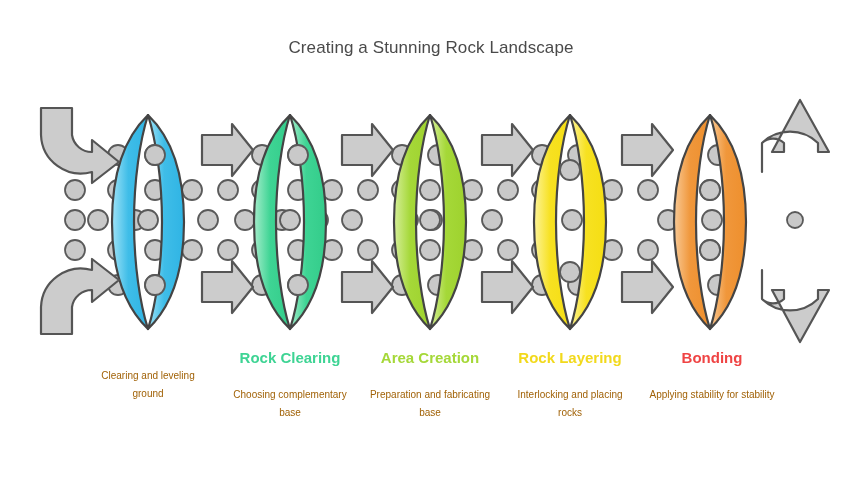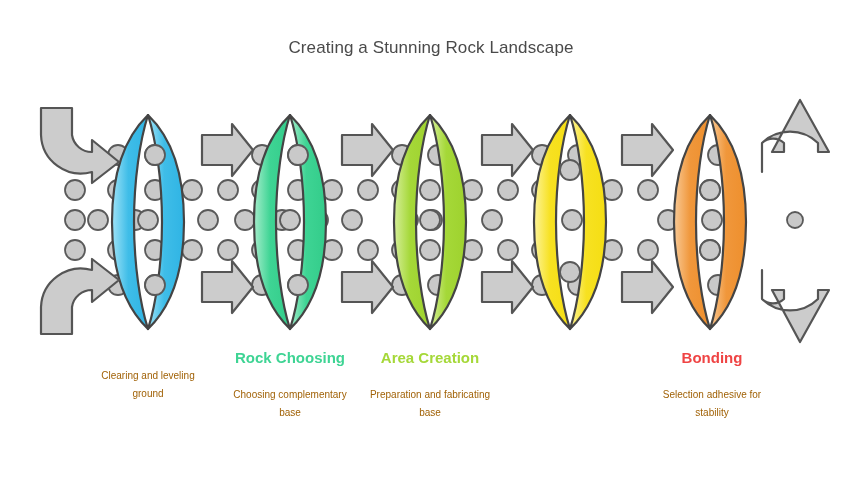--- a/index.html
+++ b/index.html
@@ -279,29 +279,33 @@
     </g>
   </svg>
 
   <div class="labels-row">
 
     <div class="stage-label" style="left:73px;">
       <p class="stage-desc">Clearing and leveling ground</p>
     </div>
 
     <div class="stage-label" style="left:215px;">
-      <p class="stage-title" style="color:#3ed494;">Rock Choosing</p>
+      <p class="stage-title" style="color:#3ed494;">Rock Clearing</p>
       <p class="stage-desc">Choosing complementary base</p>
     </div>
 
     <div class="stage-label" style="left:355px;">
       <p class="stage-title" style="color:#a5d838;">Area Creation</p>
       <p class="stage-desc">Preparation and fabricating base</p>
     </div>
 
+    <div class="stage-label" style="left:495px;">
+      <p class="stage-title" style="color:#f2d91c;">Rock Layering</p>
+      <p class="stage-desc">Interlocking and placing rocks</p>
+    </div>
 
     <div class="stage-label" style="left:637px;">
       <p class="stage-title" style="color:#ef4444;">Bonding</p>
-      <p class="stage-desc">Selection adhesive for stability</p>
+      <p class="stage-desc">Applying stability for stability</p>
     </div>
 
   </div>
 </div>
 
 </body></html>

